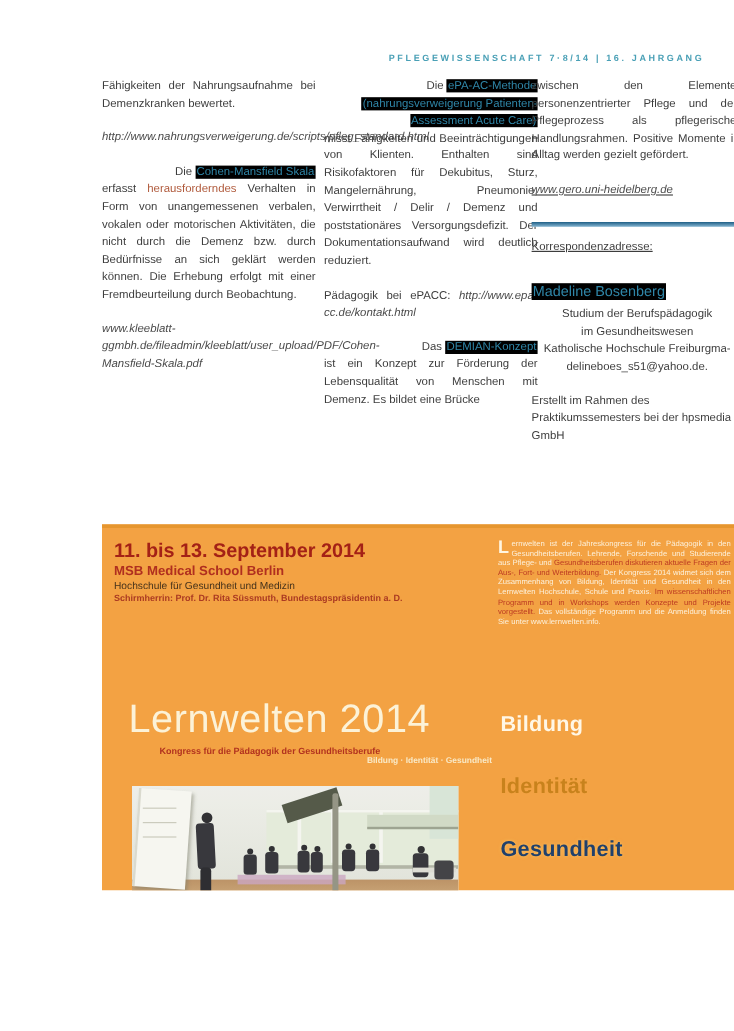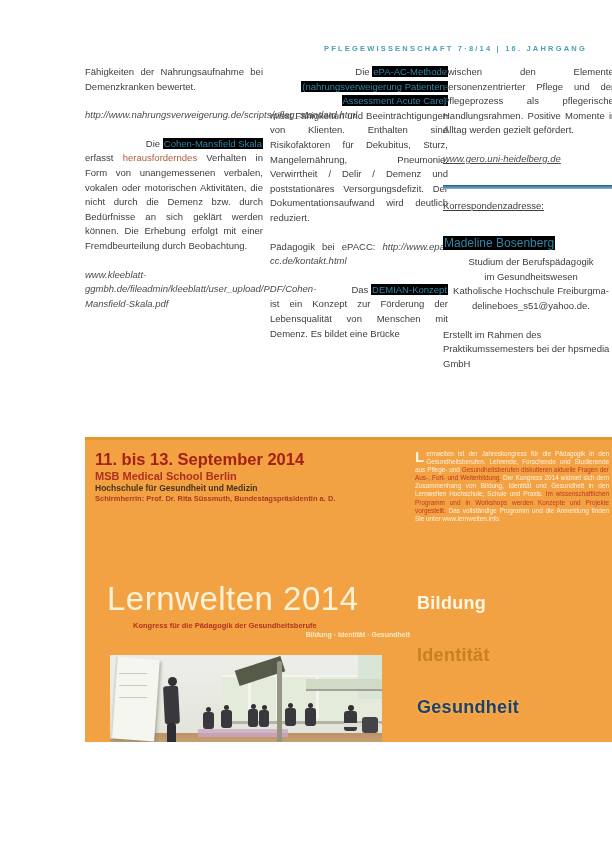--- a/index.html
+++ b/index.html
@@ -28,21 +28,21 @@
   .author-lines{text-align:center;margin:0 0 14px 0;}
   .note{text-align:left;}
 
   
   .ad{position:absolute;left:40px;top:437px;width:532px;height:375px;
         background:#f3a243;border-top:3px solid #e6962f;border-right:3px solid #e99c44;
         box-sizing:border-box;overflow:hidden;}
   .ad-head{position:absolute;left:10px;top:10px;width:300px;}
   .ad-date{font-size:16.5px;font-weight:bold;color:#a42116;line-height:19px;}
   .ad-venue{font-size:11px;font-weight:bold;color:#b02f1f;line-height:14px;}
-  .ad-venue-sub{font-size:8.5px;font-weight:bold;color:#47331b;line-height:11px;}
+  .ad-venue-sub{font-size:8.5px;font-weight:normal;color:#47331b;line-height:11px;}
   .ad-patron{font-size:7.5px;font-weight:bold;color:#ab3a22;line-height:10px;}
   .ad-intro{position:absolute;left:330px;top:10px;width:194px;font-size:6.4px;line-height:8.1px;
         color:#fcf0da;text-align:justify;}
   .dropcap{float:left;font-size:15px;line-height:14px;font-weight:bold;margin:0 2px 0 0;color:#fff6e2;}
   .seg-red{color:#bc3a22;}
   .ad-title{position:absolute;left:22px;top:140px;font-size:33px;color:#fcf2d7;letter-spacing:0.5px;}
   .ad-sub-left{position:absolute;left:48px;top:181px;font-size:7.5px;font-weight:bold;color:#b2331f;}
   .ad-sub-right{position:absolute;left:150px;top:191px;width:175px;text-align:right;
         font-size:7px;font-weight:bold;color:#f9e9c6;}
   .kw{position:absolute;left:332px;font-size:18px;font-weight:bold;letter-spacing:0.3px;}

